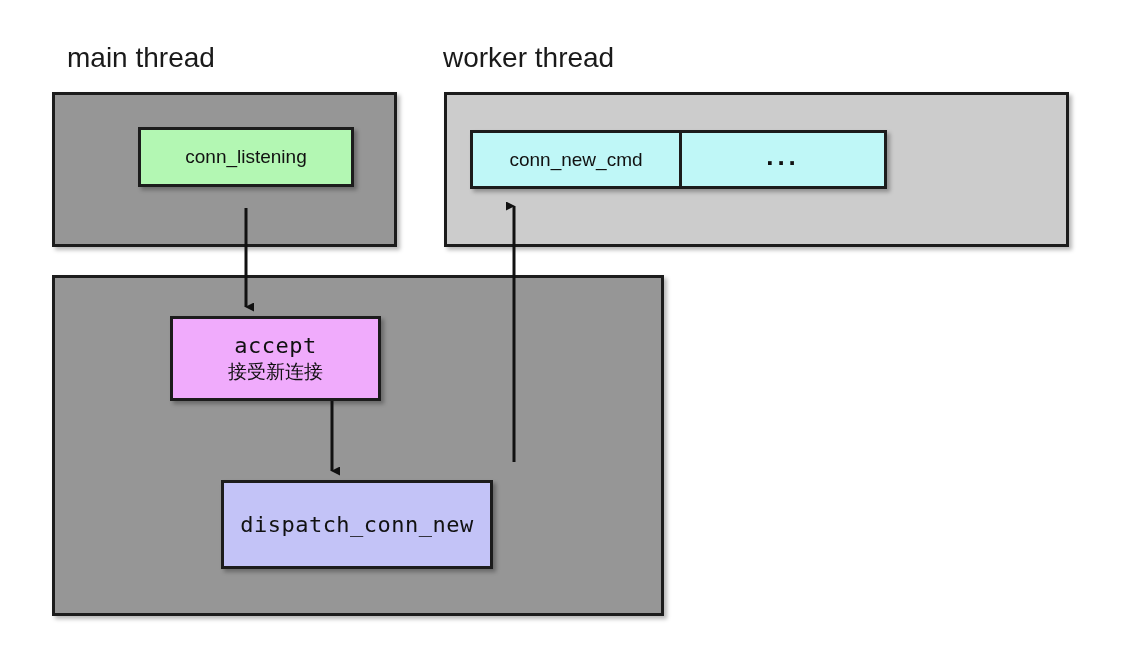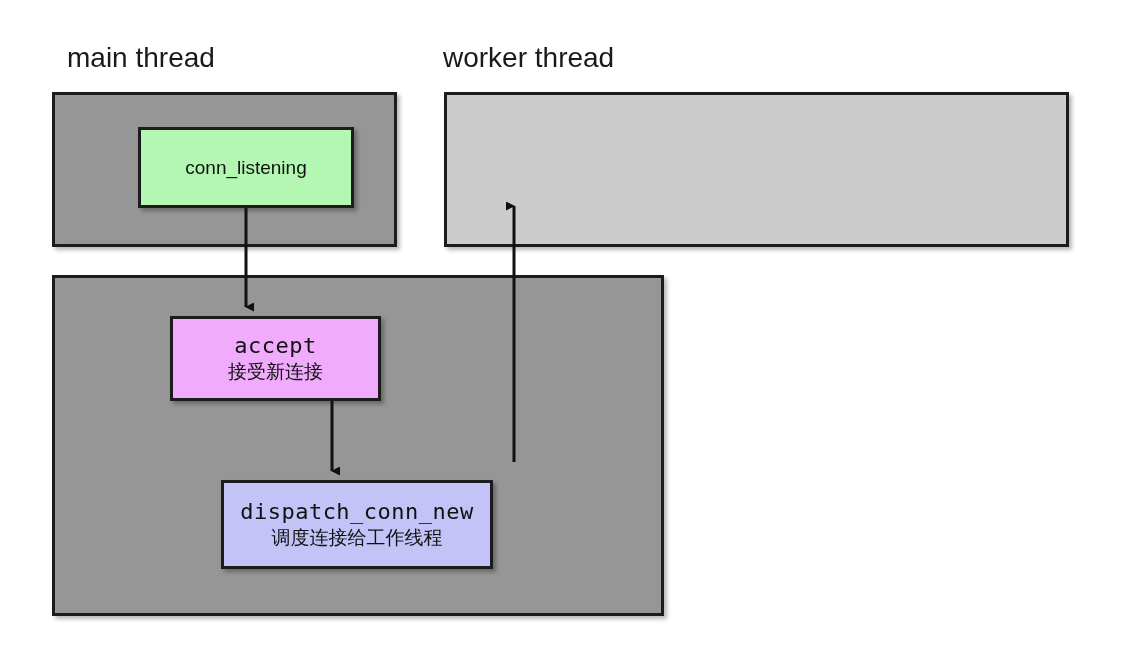--- a/index.html
+++ b/index.html
@@ -79,21 +79,21 @@
   }
   .node .line-zh {
     font-family: "DejaVu Sans", sans-serif;
     font-size: 19px;
     line-height: 1.35;
     white-space: nowrap;
   }
 
   #node-conn-listening {
     left: 138px; top: 127px;
-    width: 216px; height: 81px;
+    width: 216px; height: 60px;
     background: #b3f7b3;
   }
   #node-accept {
     left: 170px; top: 316px;
     width: 211px; height: 85px;
     background: #f0abfc;
   }
   #node-dispatch {
     left: 221px; top: 480px;
     width: 272px; height: 89px;
@@ -160,23 +160,26 @@
     <div class="line-en">conn_listening</div>
   </div>
 
   <div class="node" id="node-accept">
     <div class="line-en mono">accept</div>
     <div class="line-zh">接受新连接</div>
   </div>
 
   <div class="node" id="node-dispatch">
     <div class="line-en mono">dispatch_conn_new</div>
-    <div class="line-zh">调度连接给工作线程</div>
-  </div>
-
+  </div>
+
+  <div id="queue">
+    <div class="queue-cell" id="queue-cell-0">conn_new_cmd</div>
+    <div class="queue-cell" id="queue-cell-1">...</div>
+  </div>
 
   <svg class="arrow-svg" id="arrow-listen-accept" viewBox="0 0 1128 663" width="1128" height="663" xmlns="http://www.w3.org/2000/svg">
     <defs>
       <marker id="head-down" markerWidth="9" markerHeight="9" refX="4.5" refY="8" orient="auto" markerUnits="userSpaceOnUse">
         <path d="M0,0 L9,0 L4.5,9 Z" fill="#111111"></path>
       </marker>
       <marker id="head-up" markerWidth="9" markerHeight="9" refX="4.5" refY="8" orient="auto" markerUnits="userSpaceOnUse">
         <path d="M0,0 L9,0 L4.5,9 Z" fill="#111111"></path>
       </marker>
     </defs>

